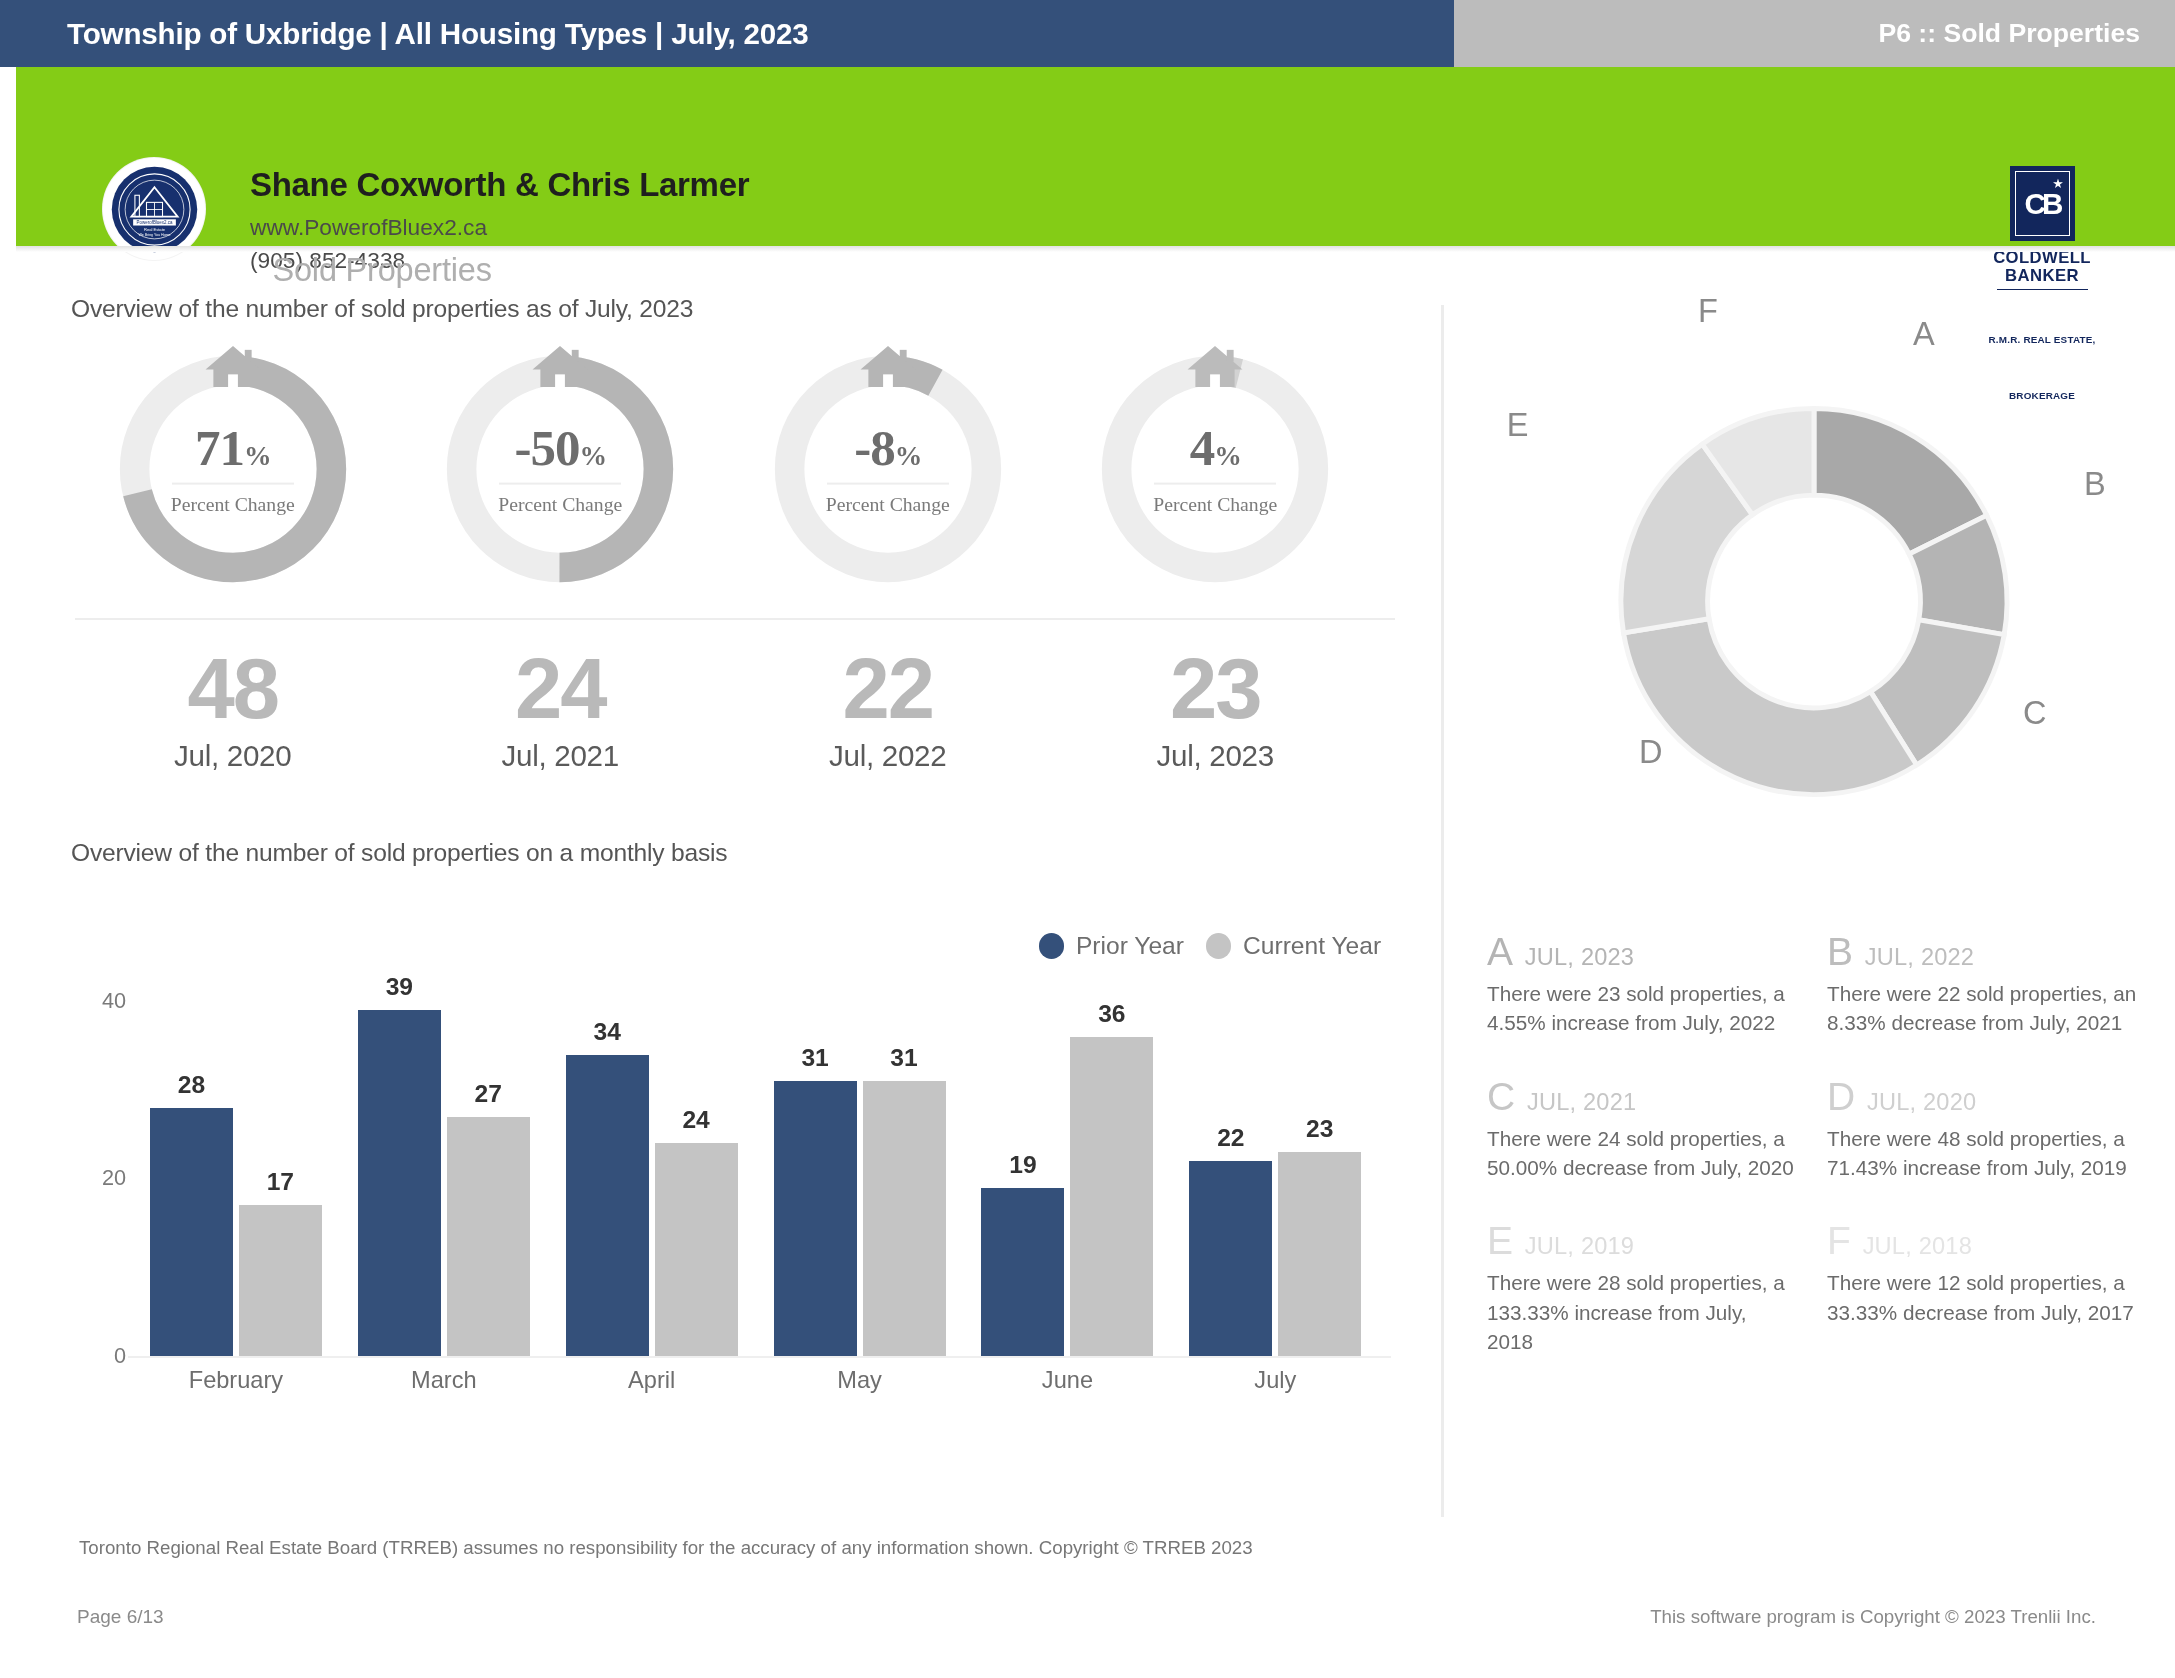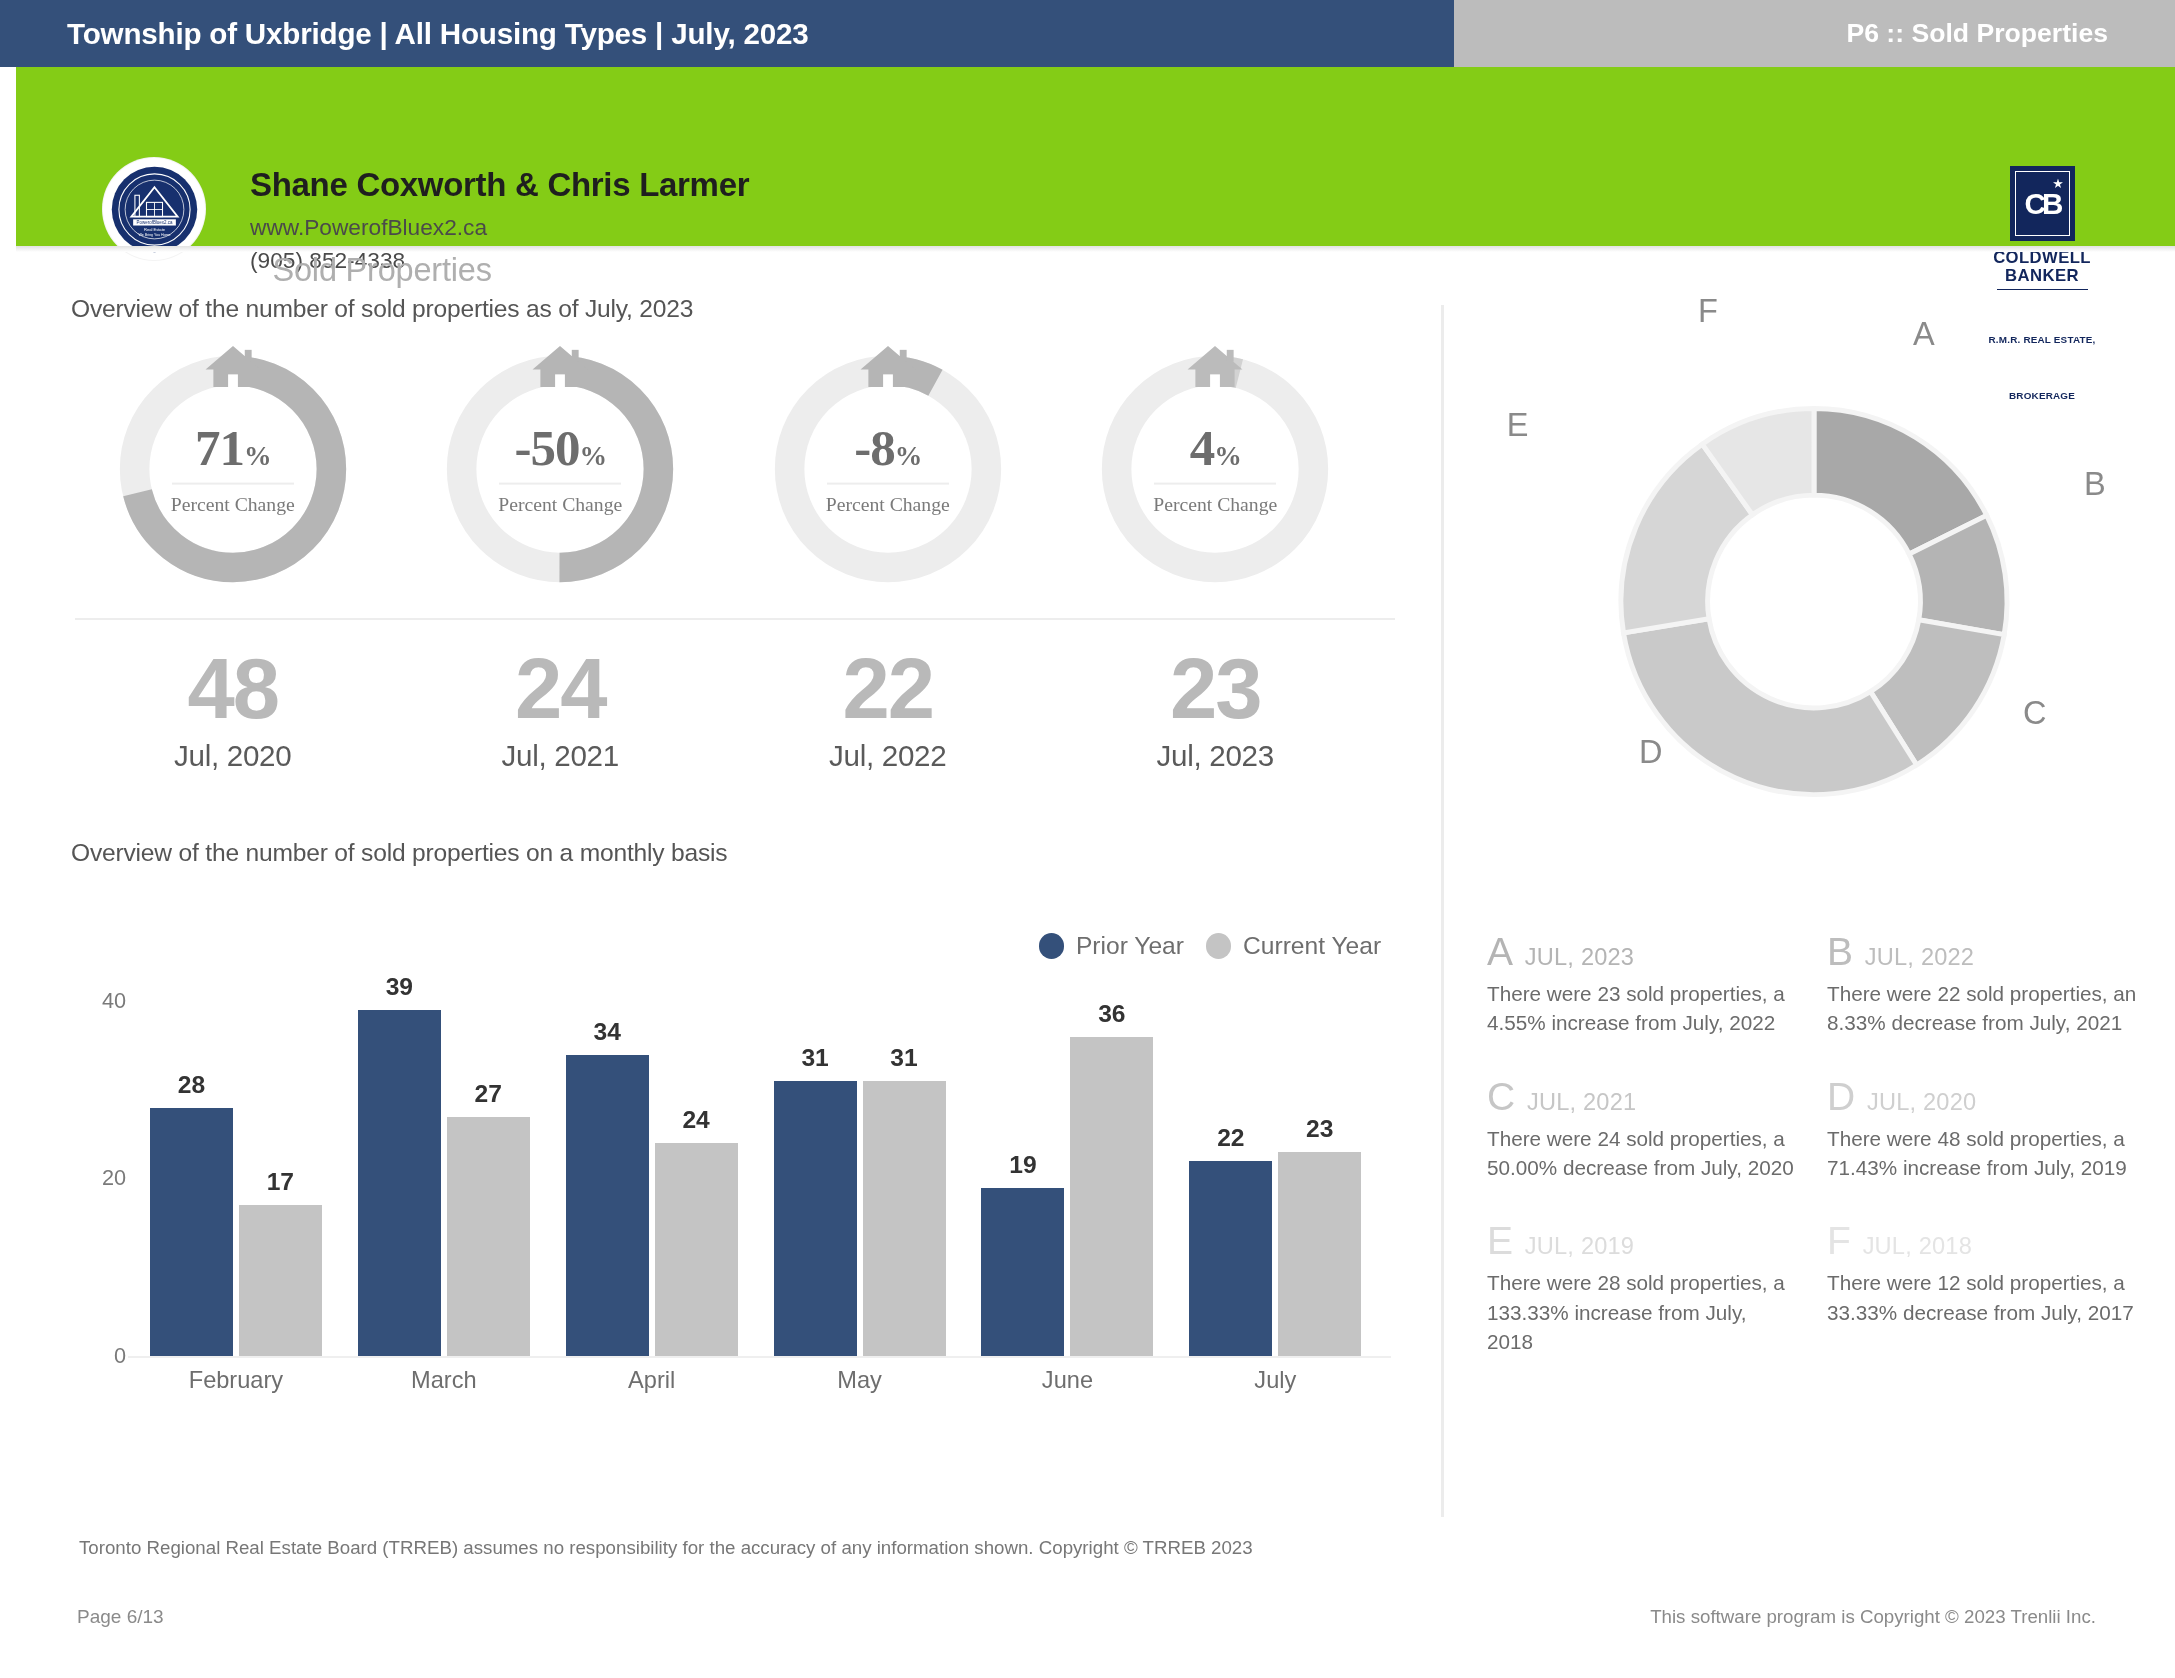--- a/index.html
+++ b/index.html
@@ -15,21 +15,21 @@
   .topbar { position:absolute; top:0; left:0; width:2175px; height:67px; display:flex; }
   .topbar-left {
     background:#34507A; width:1454px; height:67px;
     display:flex; align-items:center; padding-left:67px;
   }
   .topbar-left .t {
     color:#ffffff; font-size:29.6px; font-weight:bold; letter-spacing:-0.2px;
   }
   .topbar-right {
     background:#BCBCBC; flex:1; height:67px;
-    display:flex; align-items:center; justify-content:flex-end; padding-right:67px;
+    display:flex; align-items:center; justify-content:flex-end; padding-right:35px;
   }
   .topbar-right .t { color:#ffffff; font-size:26.6px; font-weight:bold; }
 
   .agentbar {
     position:absolute; top:67px; left:16px; width:2175px; height:185px;
     background:#84cc16;
   }
   .agentbar::after{
     content:""; position:absolute; left:0; bottom:0; width:100%; height:5.9px;
     background:linear-gradient(to bottom,#e2e2e2,#ffffff);

